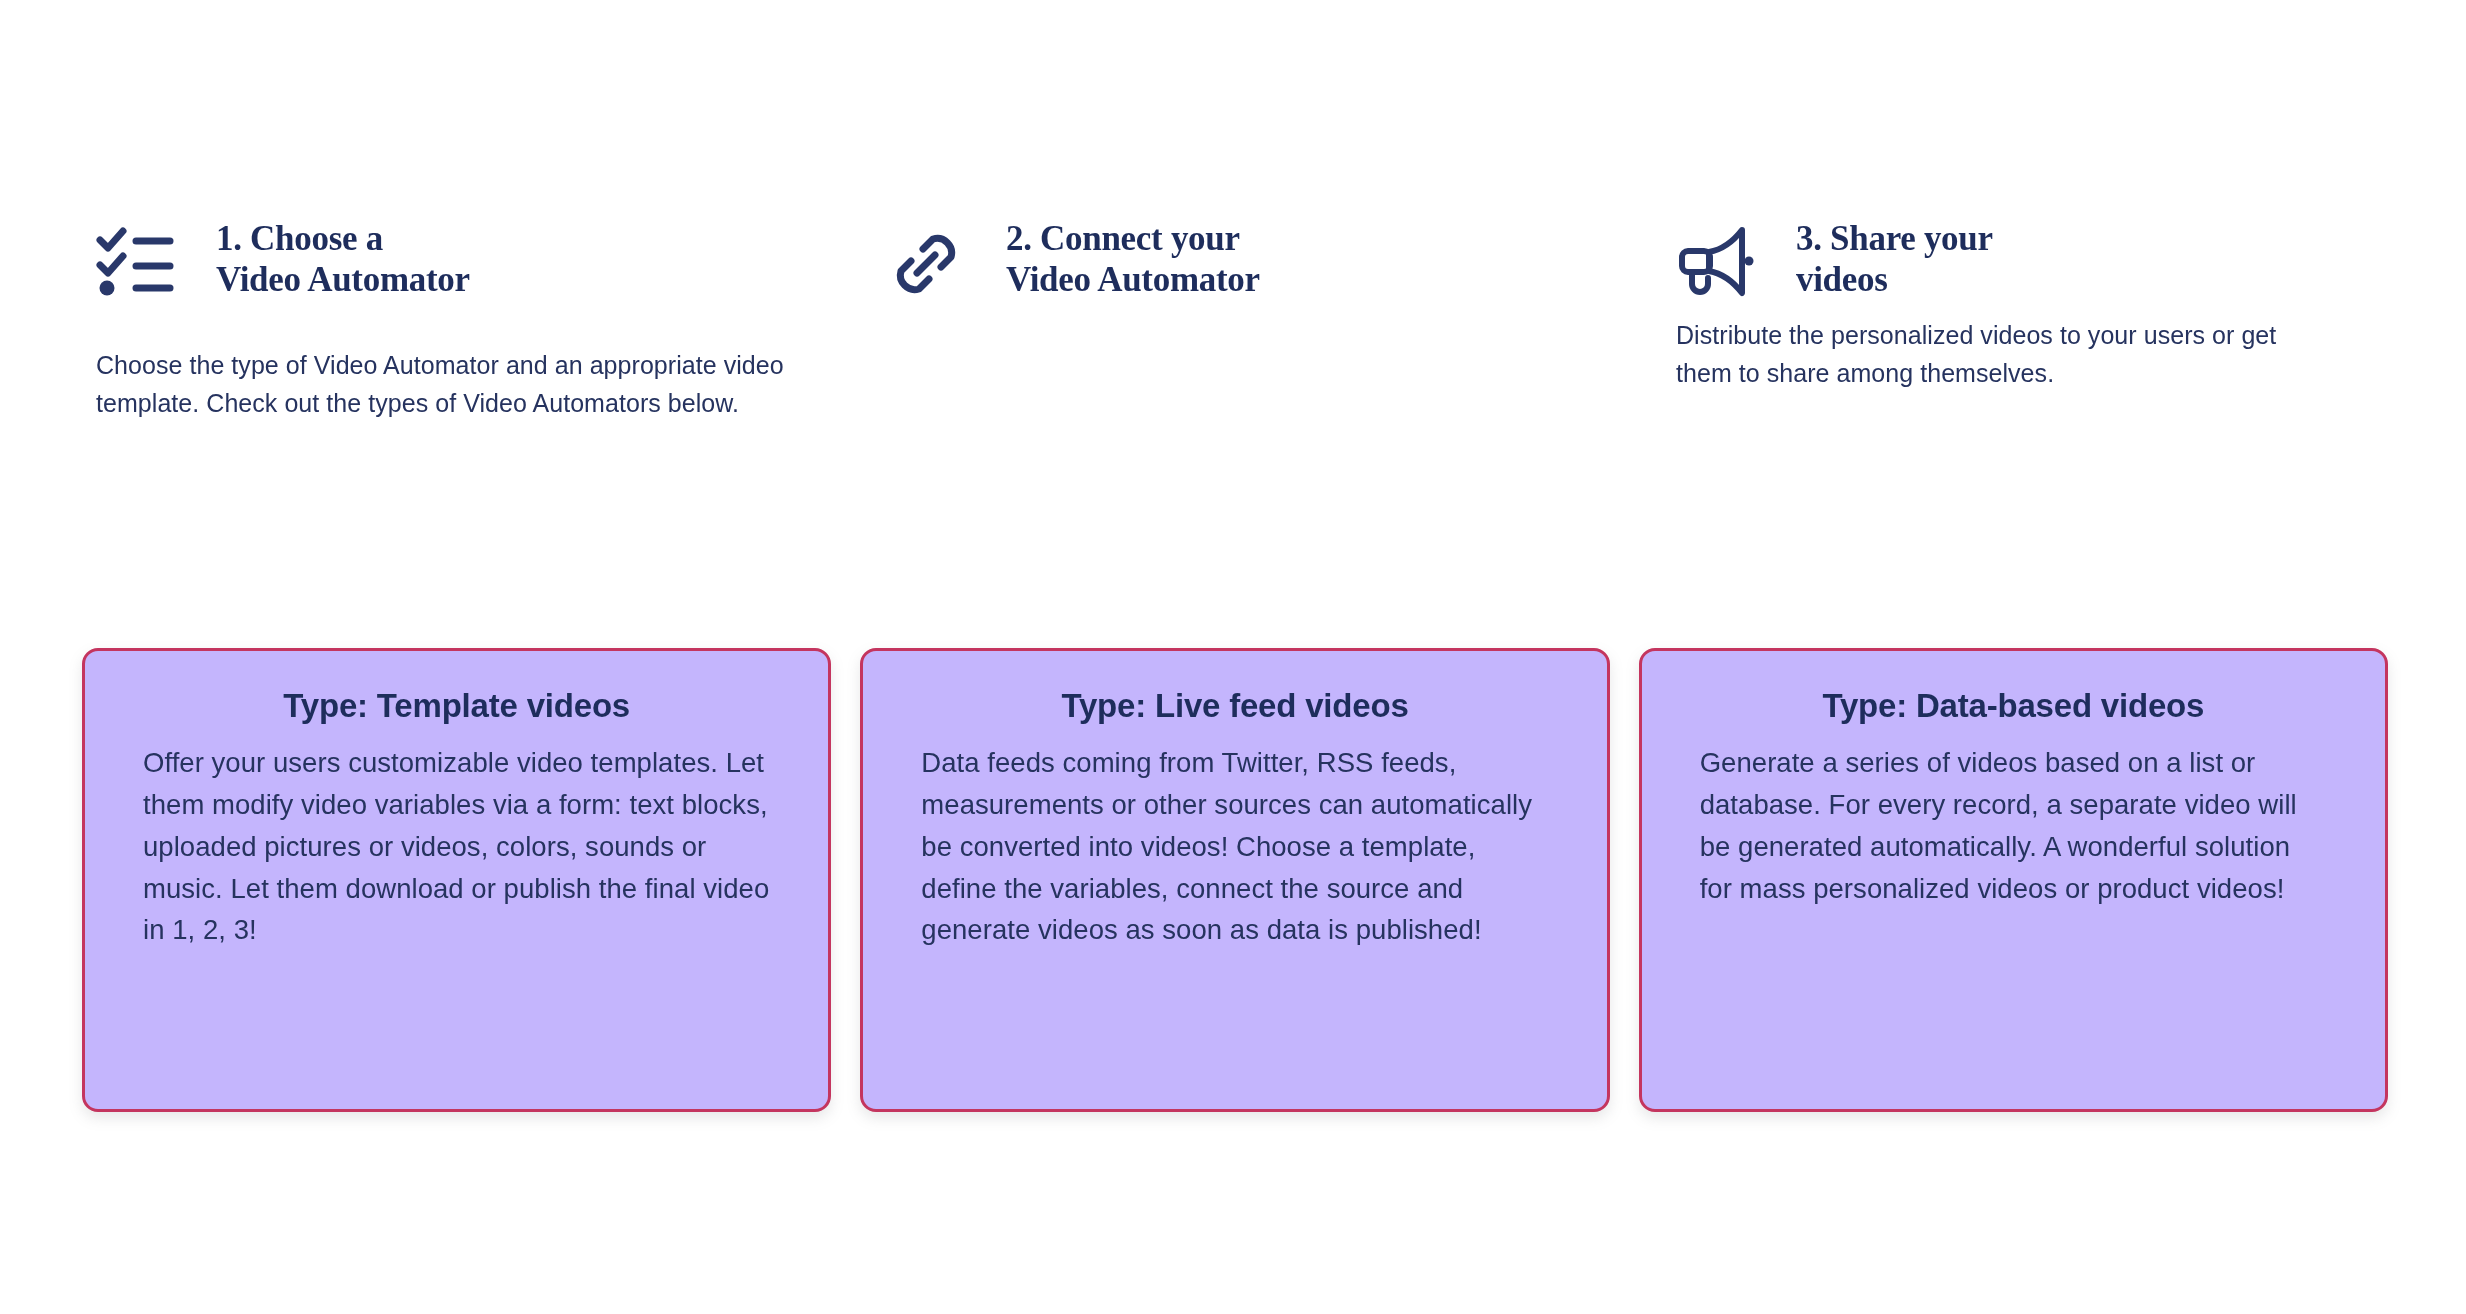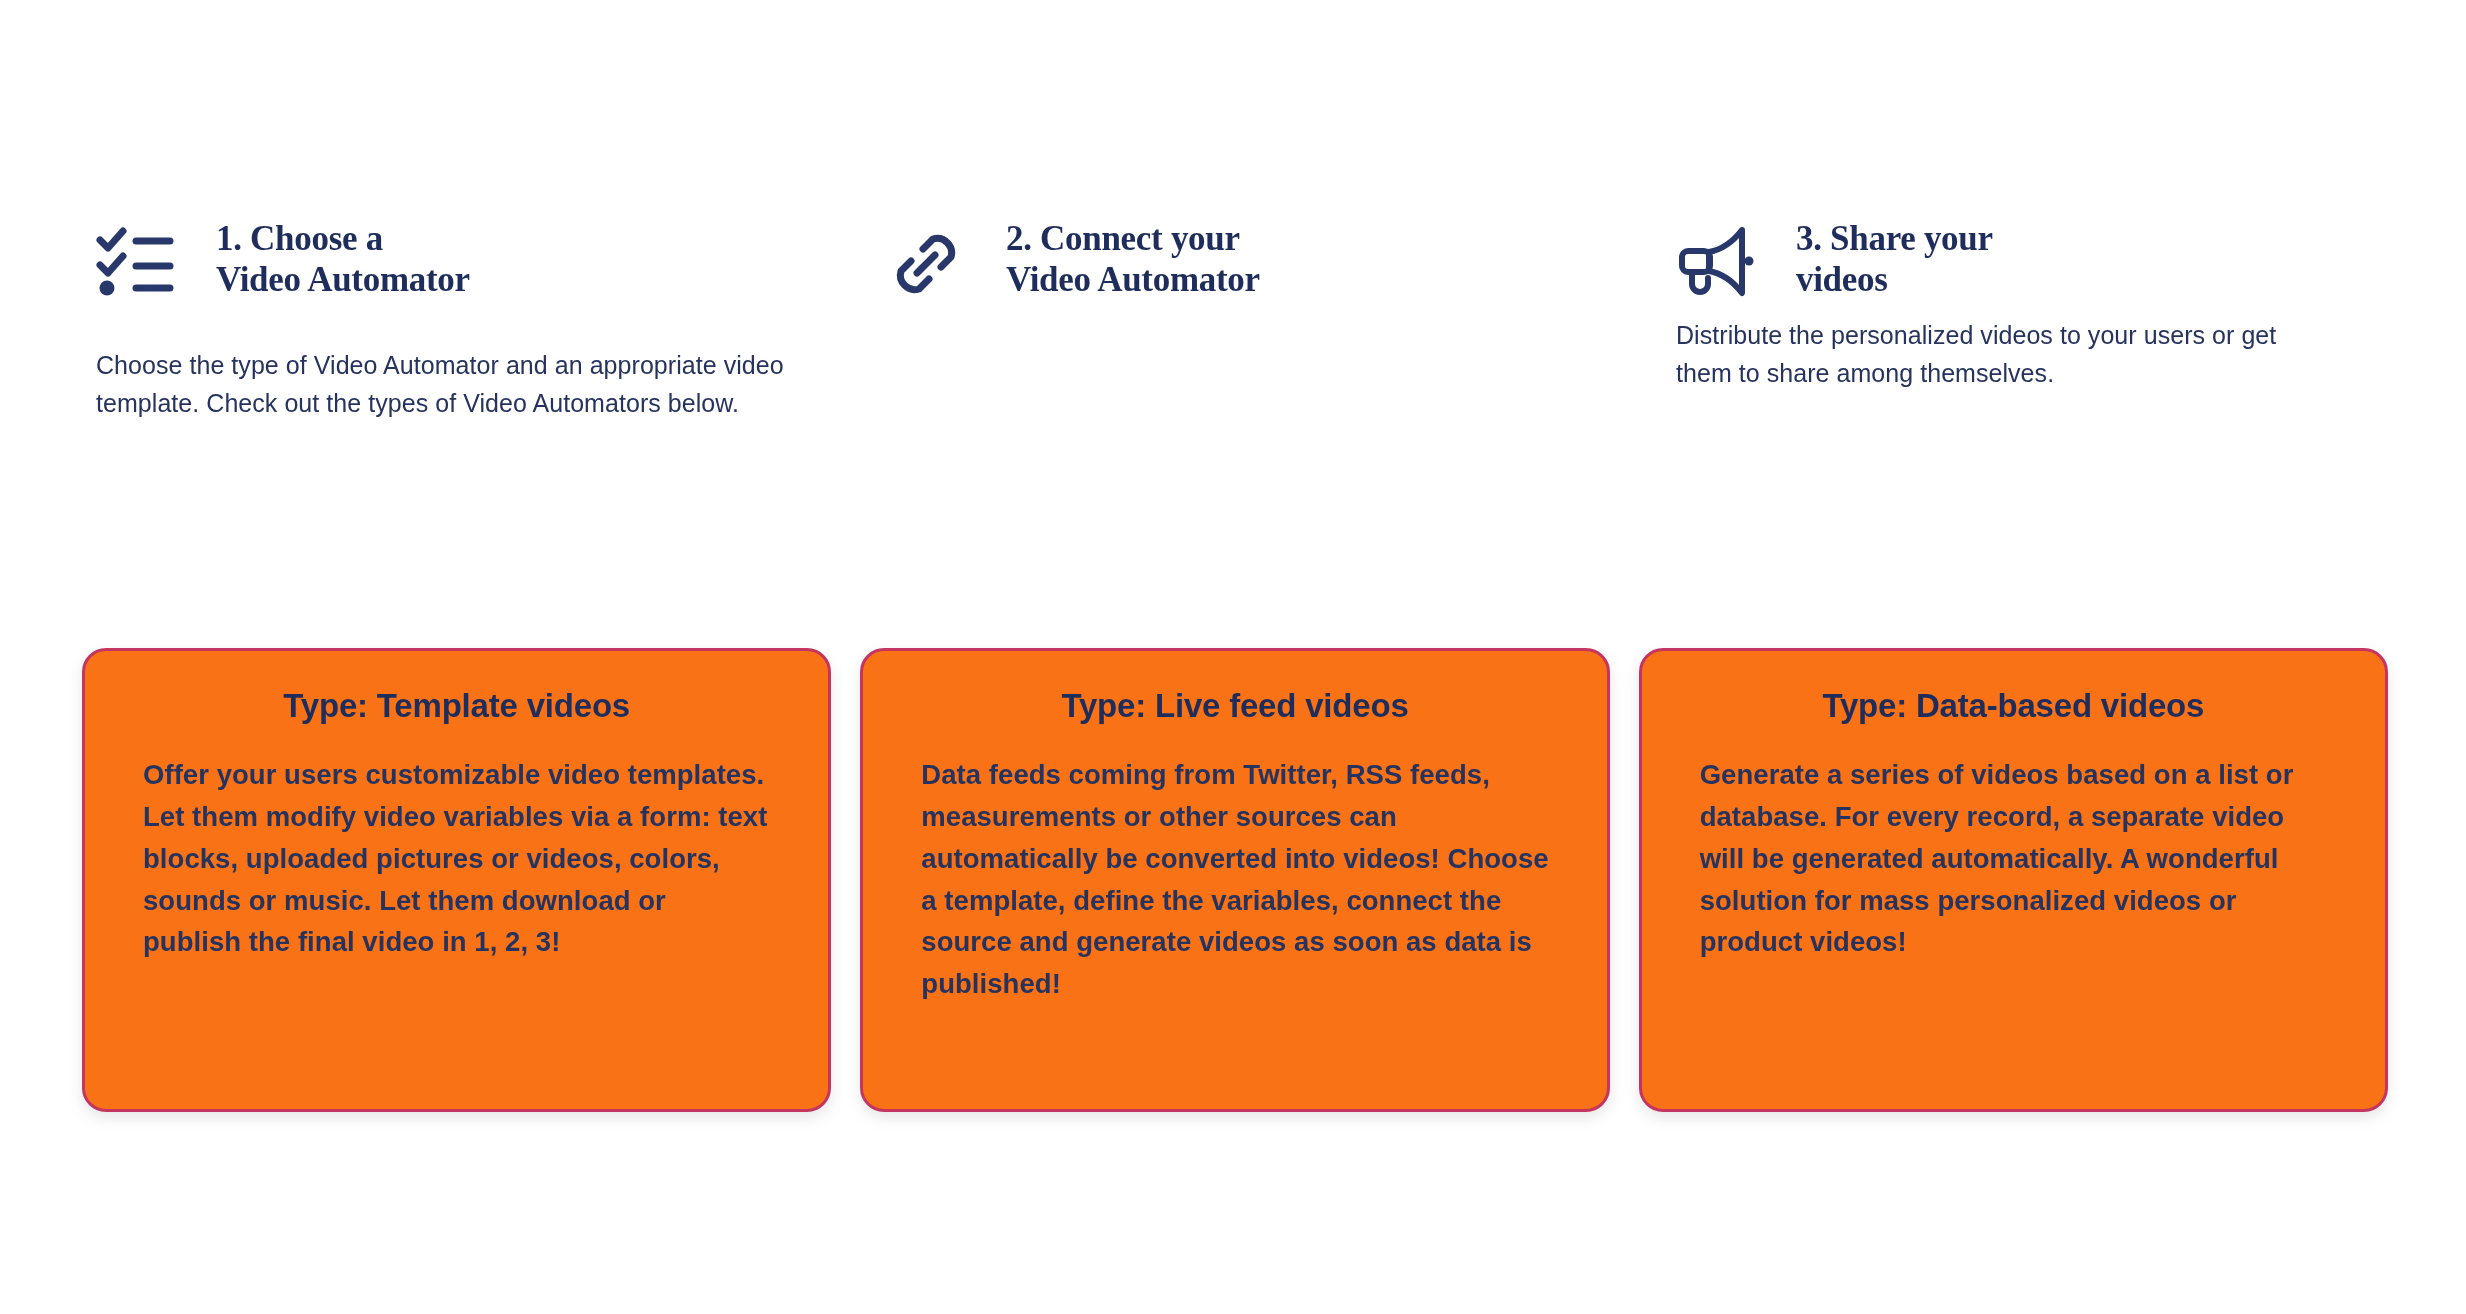--- a/index.html
+++ b/index.html
@@ -88,39 +88,39 @@
     top: 648px;
     width: 2306px;
     display: flex;
     gap: 29px;
   }
   .card {
     box-sizing: border-box;
     width: 750px;
     min-height: 464px;
     border: 3px solid #c4355f;
-    border-radius: 24px;
-    background: #f97316;
+    border-radius: 16px;
+    background: #c4b5fd;
     box-shadow: 0 6px 14px rgba(120, 120, 130, 0.18);
     padding: 34px 58px 40px 58px;
   }
   .card-title {
     color: #1e2d5c;
     font-size: 33px;
     font-weight: bold;
     text-align: center;
     letter-spacing: -0.2px;
     line-height: 1.25;
   }
   .card-body {
     color: #26335f;
     font-size: 27.5px;
     line-height: 1.52;
-    font-weight: 700;
-    margin-top: 28px;
+    font-weight: 400;
+    margin-top: 16px;
     letter-spacing: 0.05px;
   }
 </style>
 </head>
 <body>
 
 <div class="page">
 
   <div class="steps">
 

